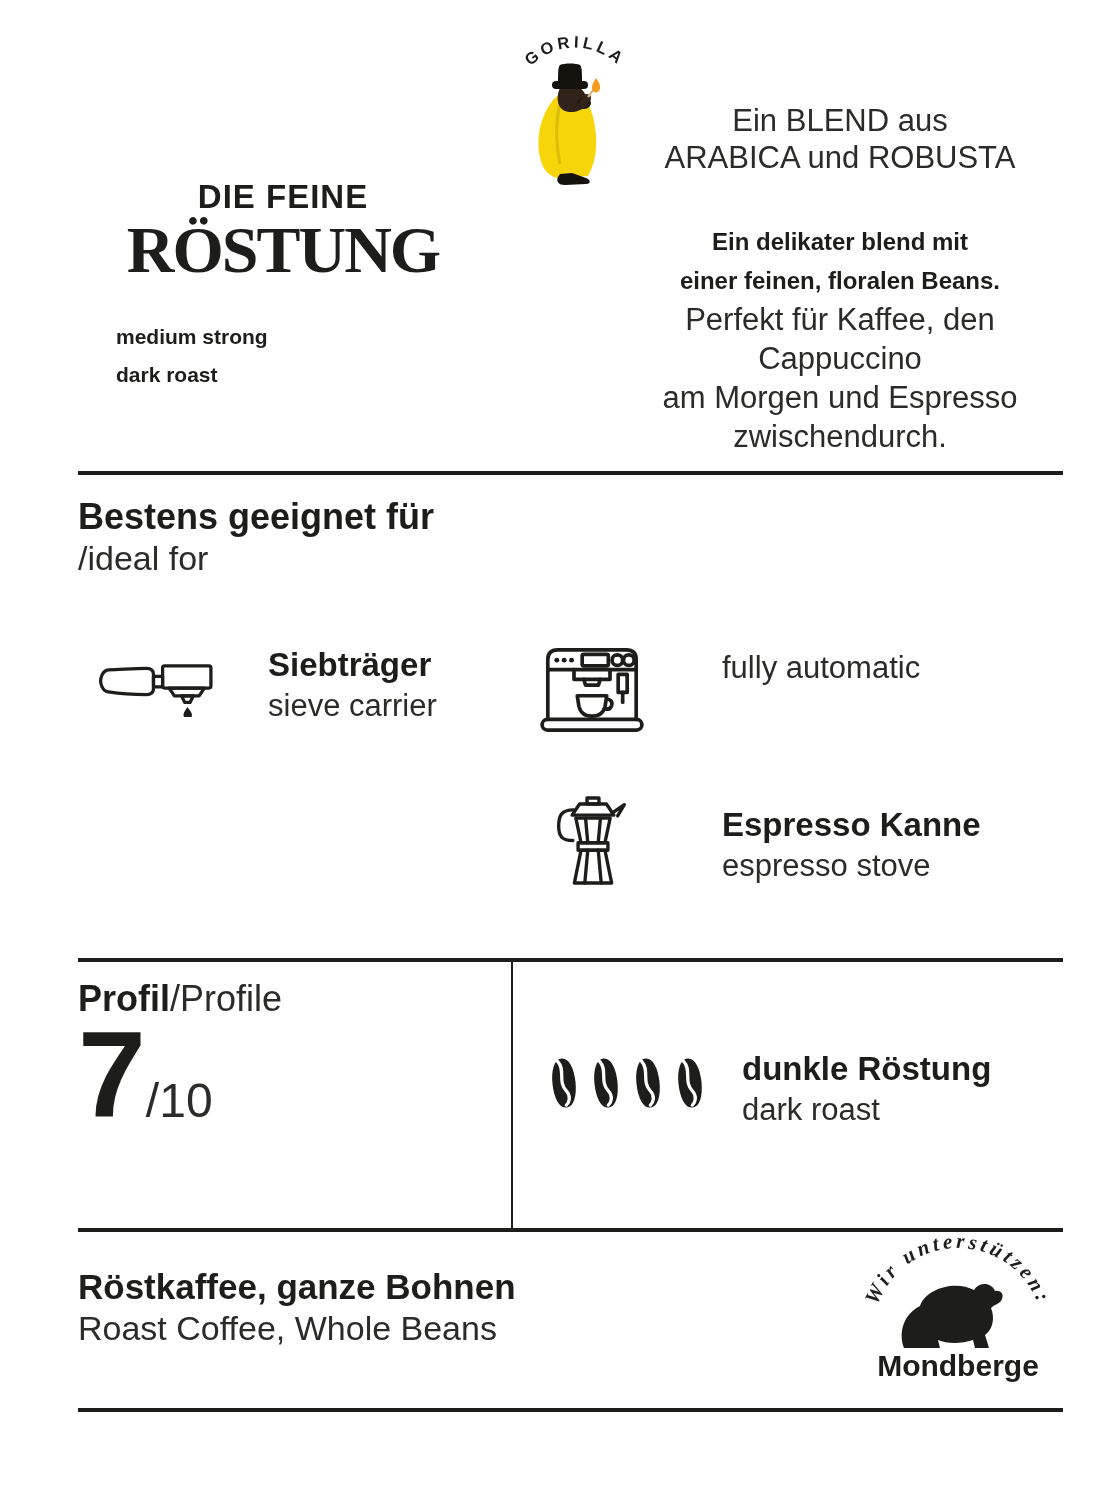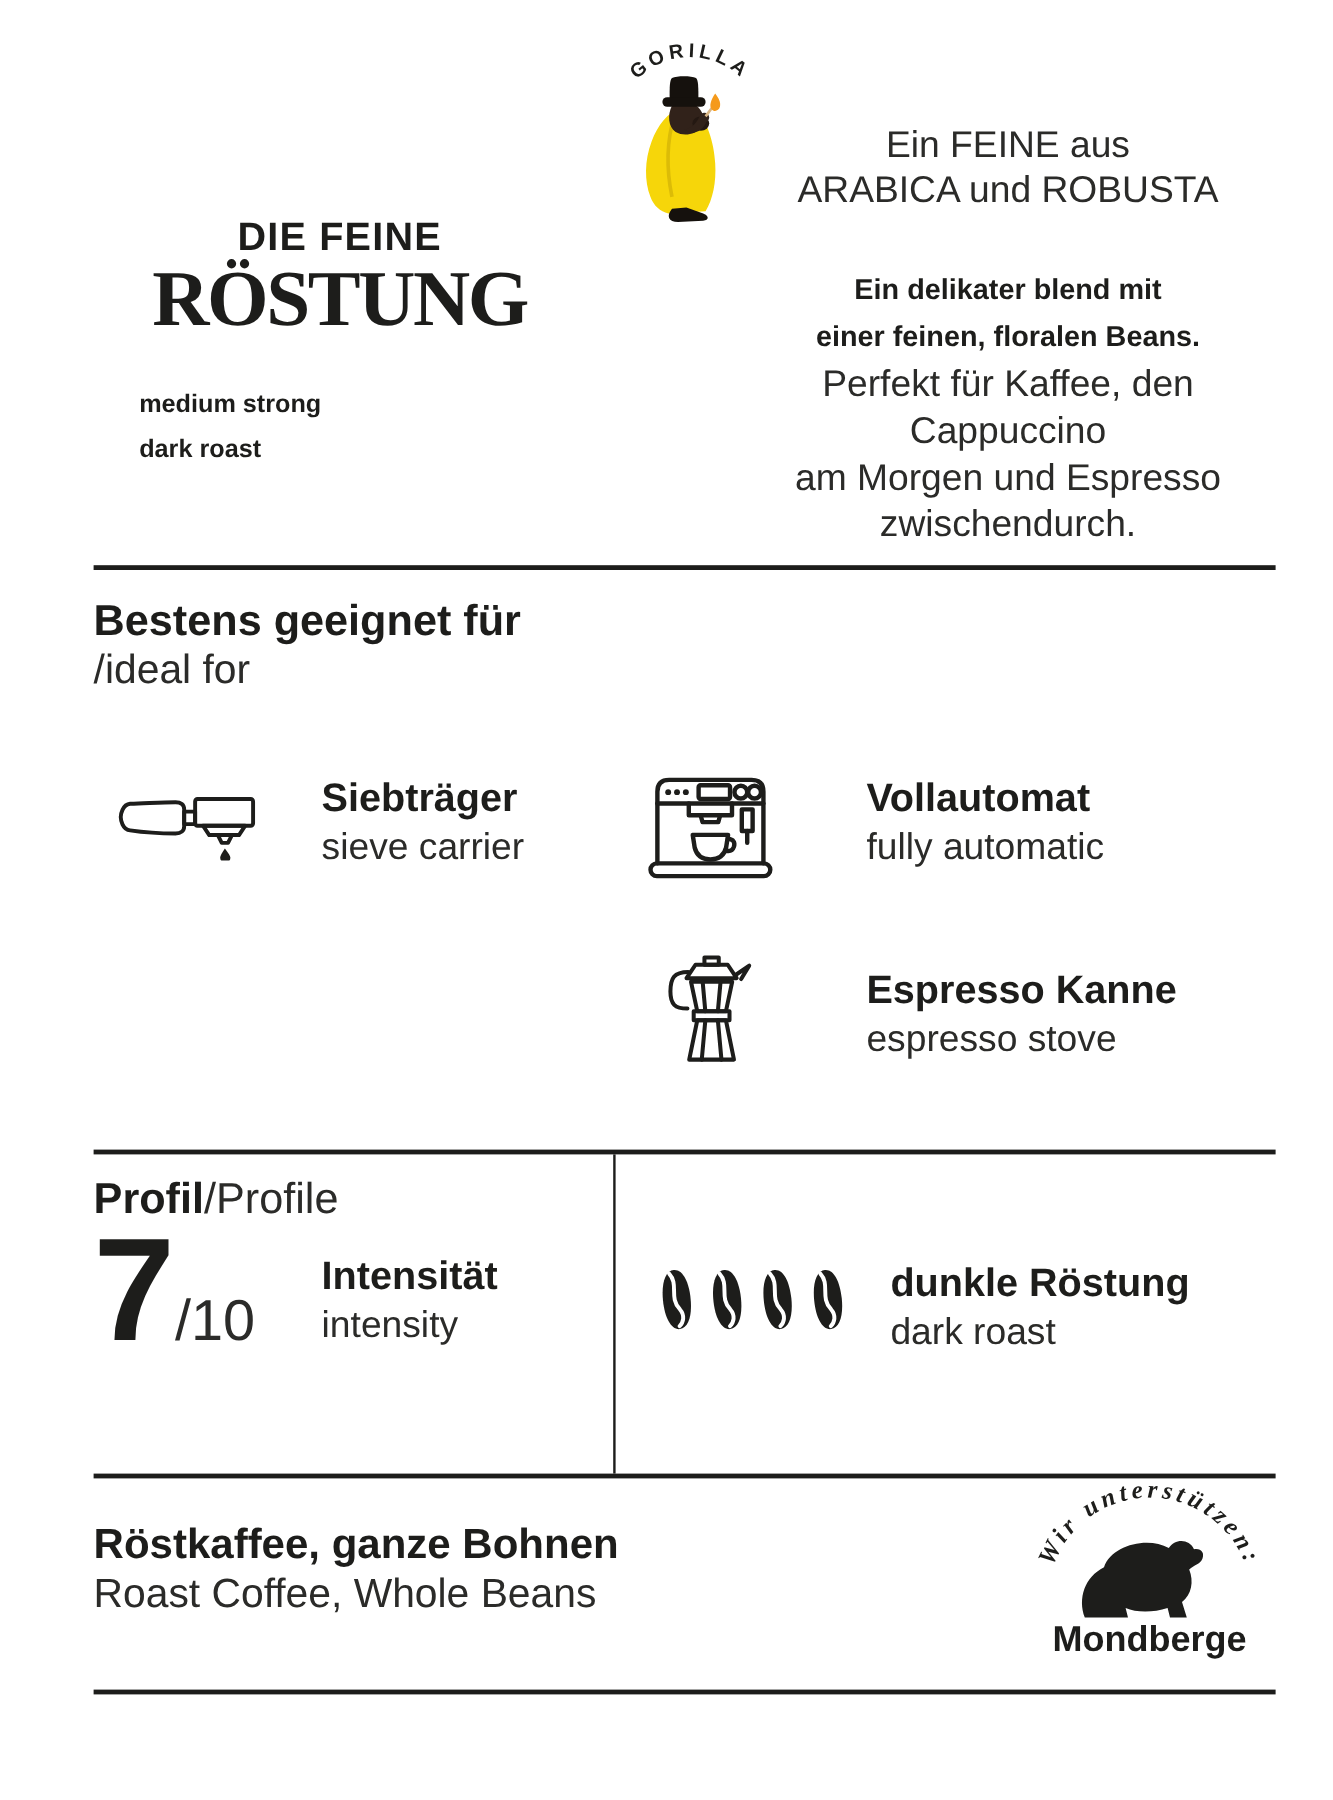--- a/index.html
+++ b/index.html
@@ -99,21 +99,21 @@
 
       <line x1="88" y1="73" x2="94" y2="65" stroke="#d9b583" stroke-width="2.2"></line>
       <path d="M96,54 C92,60 91,64.5 93,67 C95,69.6 99,68.6 100,64.8 C100.8,61.3 99,58 96,54 Z" fill="#f59a1b"></path>
 
       <path d="M58,60 C58,48 58,43 60,41 C64,39 76,39 80,41 C82,43 82,48 82,60 Z" fill="#15110d"></path>
       <rect x="52" y="57" width="36" height="8" rx="4" fill="#15110d"></rect>
     </g>
   </svg>
 
   <div class="abs blend">
-    <span class="line">Ein FEINE aus</span>
+    <span class="line">Ein BLEND aus</span>
     <span class="line">ARABICA und ROBUSTA</span>
   </div>
 
   <div class="abs desc">
     <span class="b">Ein delikater blend mit</span>
     <span class="b">einer feinen, floralen Beans.</span>
     <span class="line">Perfekt für Kaffee, den Cappuccino</span>
     <span class="line">am Morgen und Espresso</span>
     <span class="line">zwischendurch.</span>
   </div>
@@ -153,21 +153,20 @@
       <path d="M84,66 Q92,67 90,74 Q88,80 81,78"></path>
       <rect x="98" y="36" width="11" height="22"></rect>
       <line x1="103.5" y1="58" x2="103.5" y2="70"></line>
       <rect x="5" y="91" width="122" height="13" rx="6.5"></rect>
     </g>
     <circle cx="23" cy="18.5" r="3" fill="#1d1d1b"></circle>
     <circle cx="32" cy="18.5" r="3" fill="#1d1d1b"></circle>
     <circle cx="41" cy="18.5" r="3" fill="#1d1d1b"></circle>
   </svg>
   <div class="abs item-label labels-2">
-    <span class="de">Vollautomat</span>
     <span class="en">fully automatic</span>
   </div>
 
   <svg class="abs icon-3" viewBox="0 0 108 126" aria-hidden="true">
     <g fill="none" stroke="#1d1d1b" stroke-width="4.5" stroke-linejoin="round" stroke-linecap="round">
       <rect x="46" y="4" width="16" height="8"></rect>
       <path d="M36,12 L72,12 L82,27 L26,27 Z"></path>
       <path d="M80,24 L96,13 L87,28"></path>
       <path d="M31,31 L77,31 L70,64 L38,64 Z"></path>
       <line x1="44" y1="31" x2="47" y2="64"></line>
@@ -187,24 +186,20 @@
   <div class="rule" style="top:958px;"></div>
   <div class="vrule"></div>
 
   <div class="abs profile-head">
     <span class="de">Profil</span><span class="en">/Profile</span>
   </div>
 
   <div class="abs score">
     <span class="n">7</span><span class="d">/10</span>
   </div>
-  <div class="abs item-label intensity-label">
-    <span class="de">Intensität</span>
-    <span class="en">intensity</span>
-  </div>
 
   <div class="abs beans">
       <svg class="bean" viewBox="0 0 34 66" aria-hidden="true">
     <g transform="rotate(-6 17 33)">
       <path d="M17,3 C8,3 3,16 3,33 C3,50 8,63 17,63 C26,63 31,50 31,33 C31,16 26,3 17,3 Z" fill="#1d1d1b"></path>
       <path d="M12,6 C21,18 9,30 19,43 C24,50 21,57 17,60" stroke="#ffffff" stroke-width="4" fill="none" stroke-linecap="round"></path>
     </g>
   </svg>
       <svg class="bean" viewBox="0 0 34 66" aria-hidden="true">
     <g transform="rotate(-6 17 33)">

